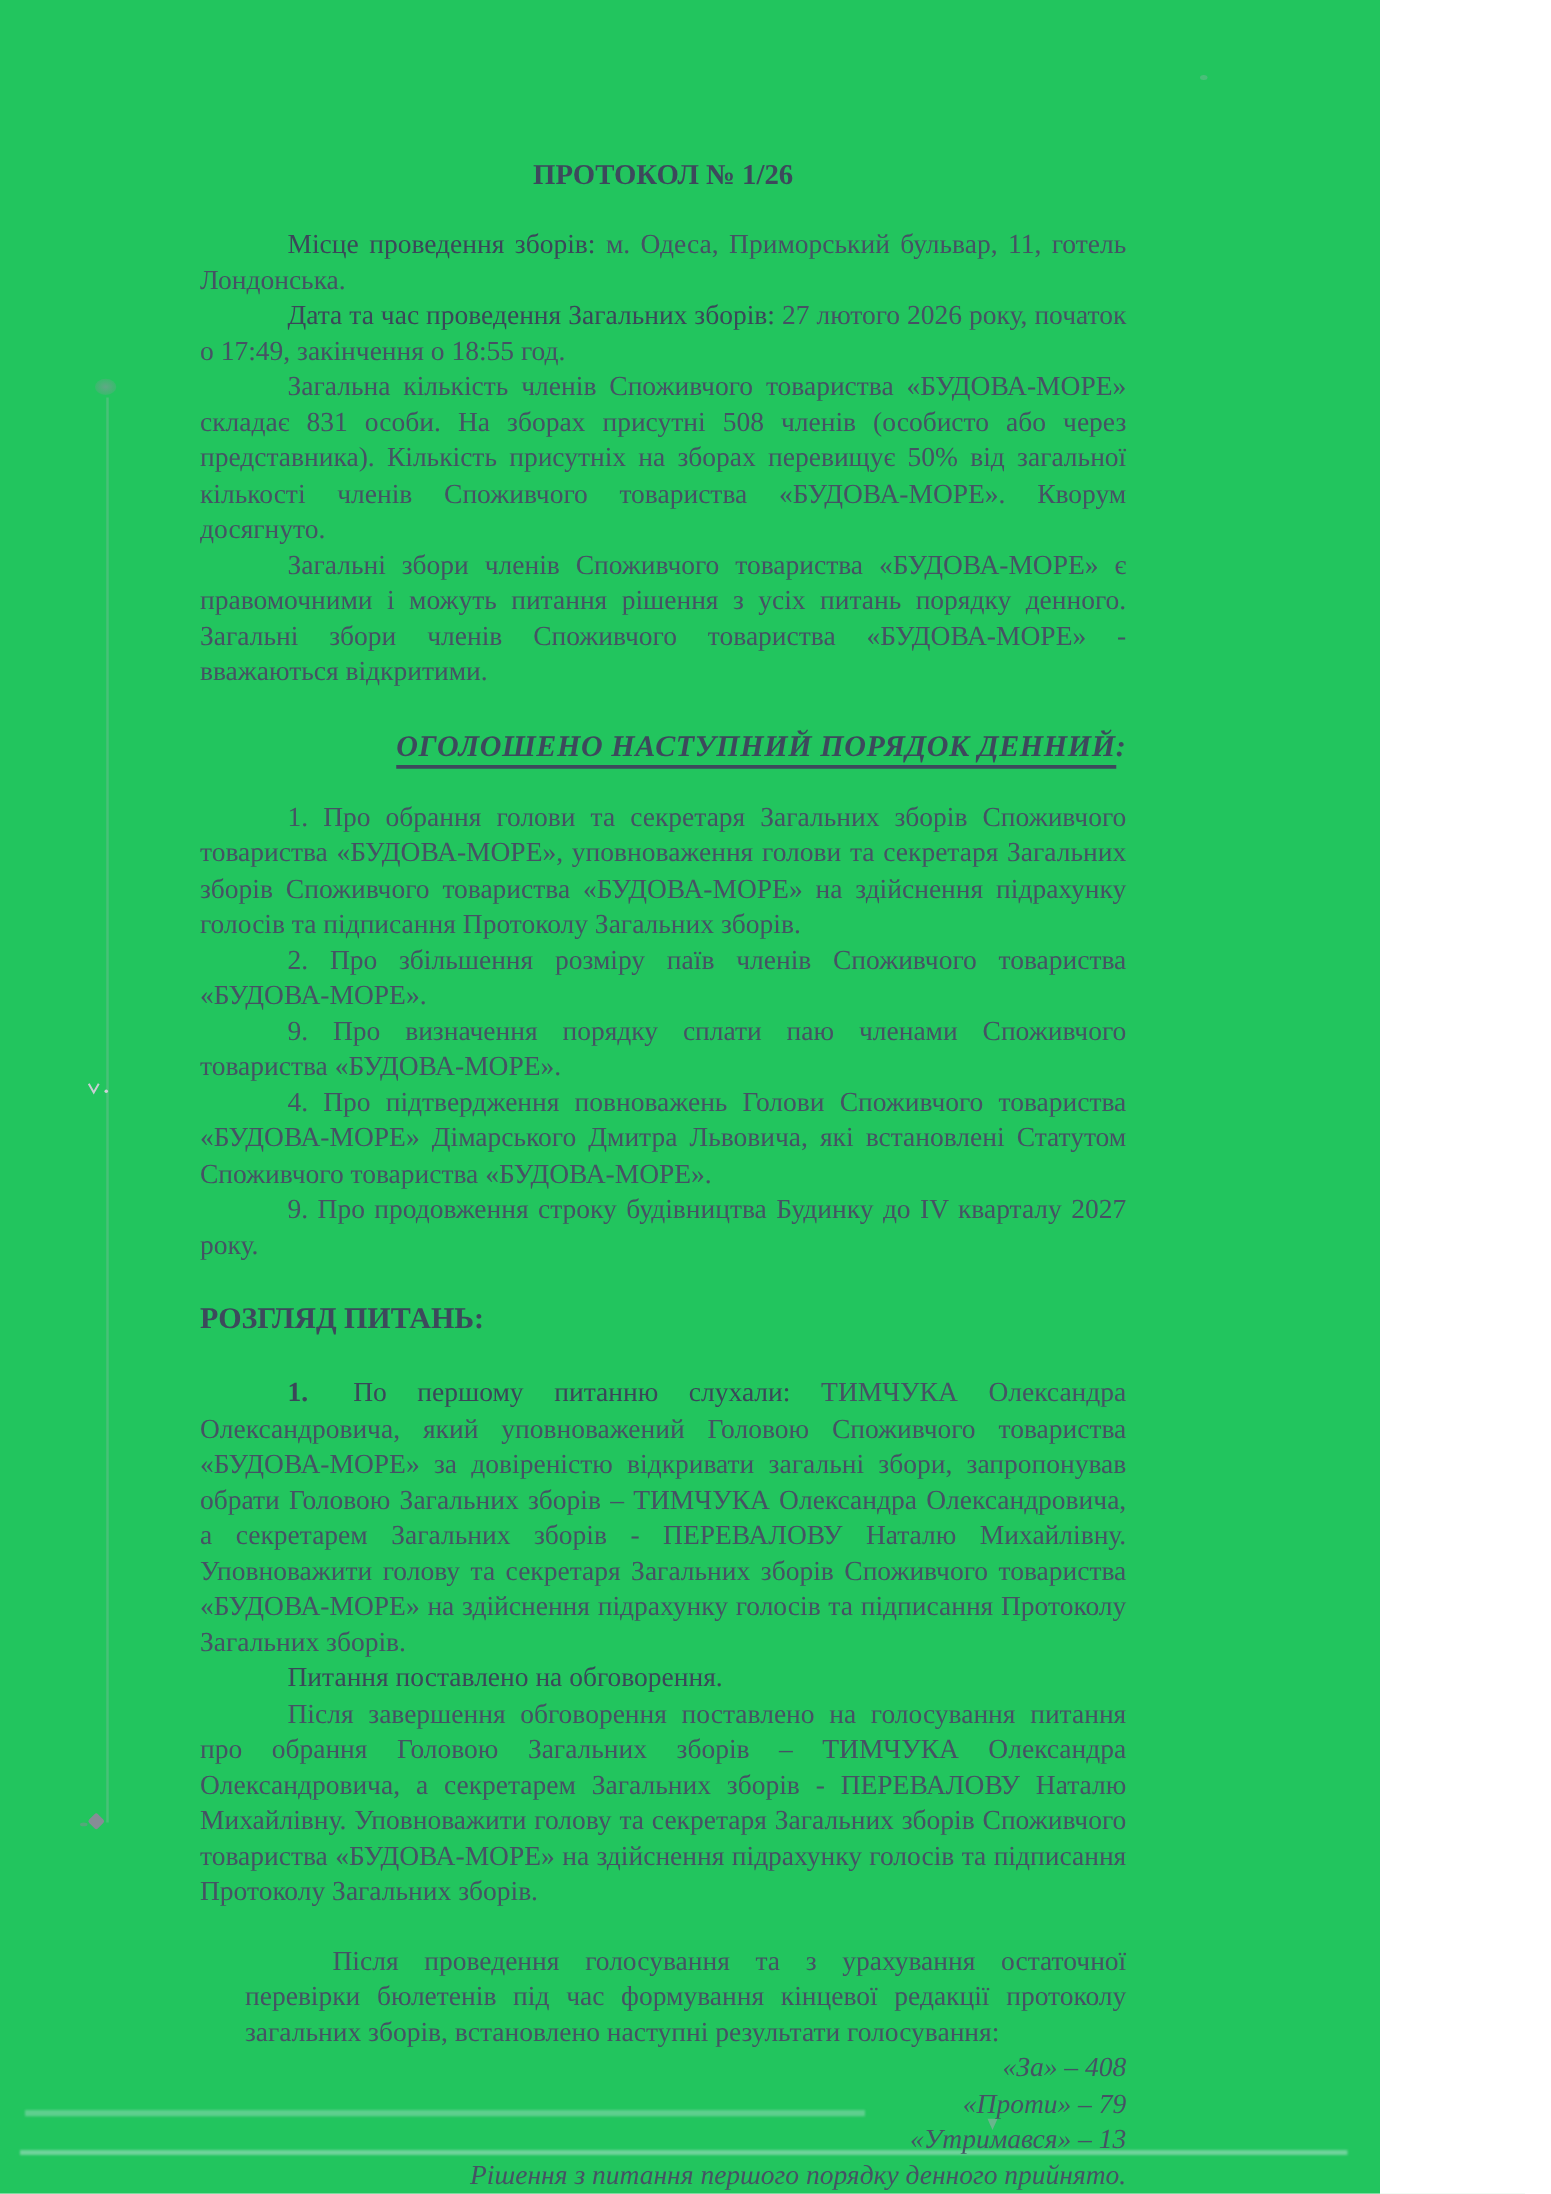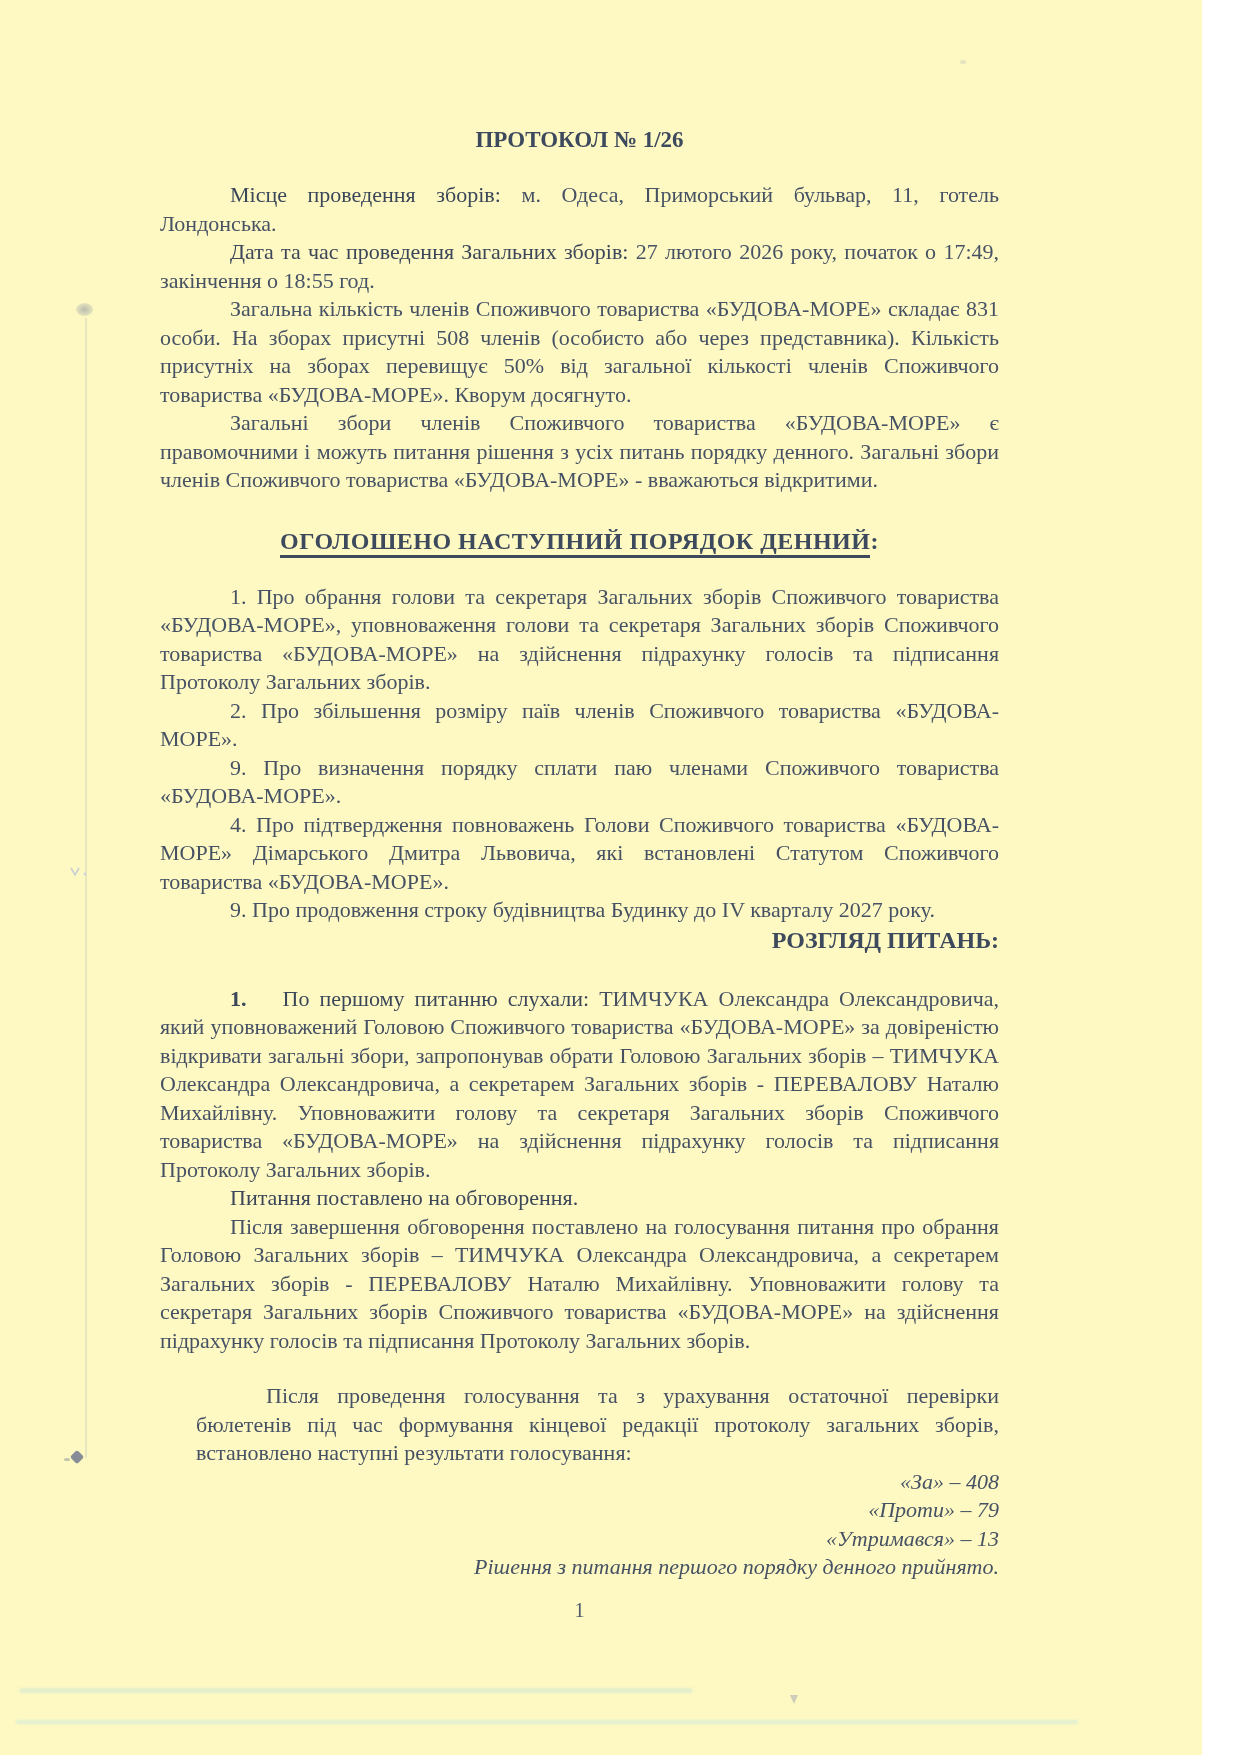--- a/index.html
+++ b/index.html
@@ -1,44 +1,45 @@
 <!DOCTYPE html>
 <html><head>
 <meta charset="utf-8">
 <style>
   * { margin:0; padding:0; box-sizing:border-box; }
   html,body { background:#ffffff; }
   .sheet {
     position:relative;
-    width:1202px; height:1755px;
-    background:#fef9c3;
+    width:1104px; height:1755px;
+    background:#22c55e;
     overflow:hidden;
     font-family:"Liberation Serif","DejaVu Serif",serif;
   }
   .doc {
     position:absolute; inset:0;
     padding:125px 203px 0 160px;
     color:#465264;
     font-size:22px;
     line-height:28.5px;
     text-align:justify;
   }
   .title-block { text-align:center; font-weight:bold; font-size:23px; line-height:30px; color:#3d495c; }
   .para { text-indent:70px; }
   .lbl { font-weight:normal; color:#3b4759; }
   .h-agenda {
     margin-top:31px; margin-bottom:27px;
-    text-align:center; font-weight:bold;
+    text-align:right; font-weight:bold;
     font-size:24px; line-height:30px; color:#3d495c;
     letter-spacing:0.5px;
+    font-style:italic;
   }
   .h-agenda .u { border-bottom:3px solid #3d495c; padding-bottom:1px; }
   .h-consider {
-    margin-bottom:30px;
-    text-align:right; font-weight:bold;
+    margin-top:30px; margin-bottom:30px;
+    text-align:left; font-weight:bold;
     font-size:24px; line-height:30px; color:#3d495c;
   }
   .qnum { font-weight:bold; color:#3b4759; margin-right:36px; }
   .results-intro { margin-top:27px;margin-left:36px; }
   .result-line { padding-left:70px; text-align:right;font-style:italic; }
   .pageno { margin-top:14px; text-align:center; font-size:20px; color:#4d5969; }
 
   
   .art { position:absolute; pointer-events:none; }
   .art-vline { left:85px; top:318px; width:2px; height:1140px; background:rgba(174,182,191,0.28); }

